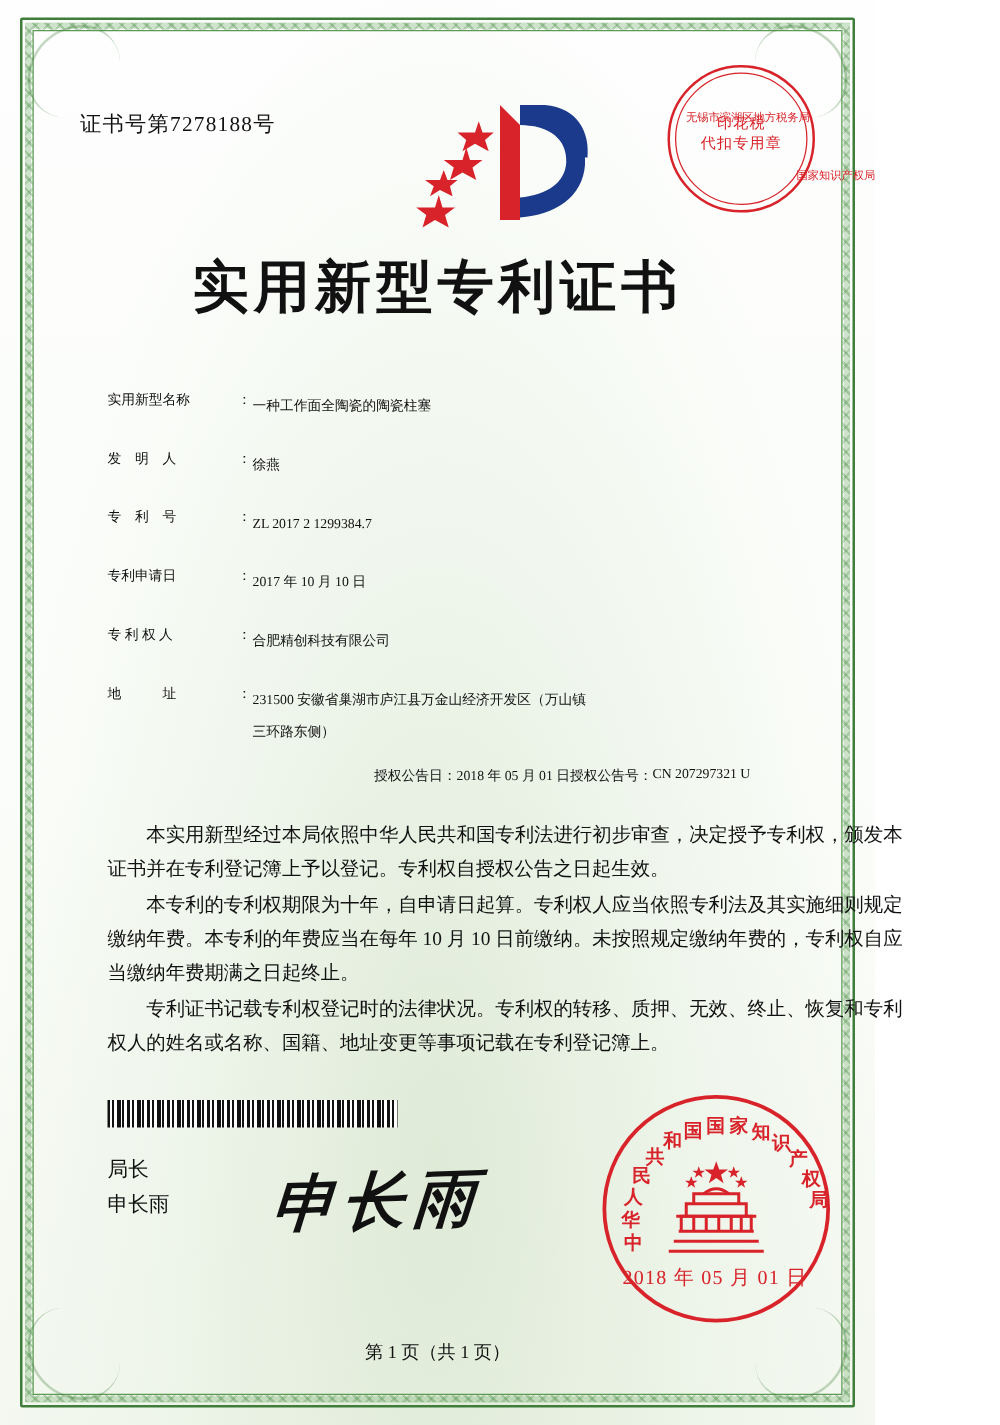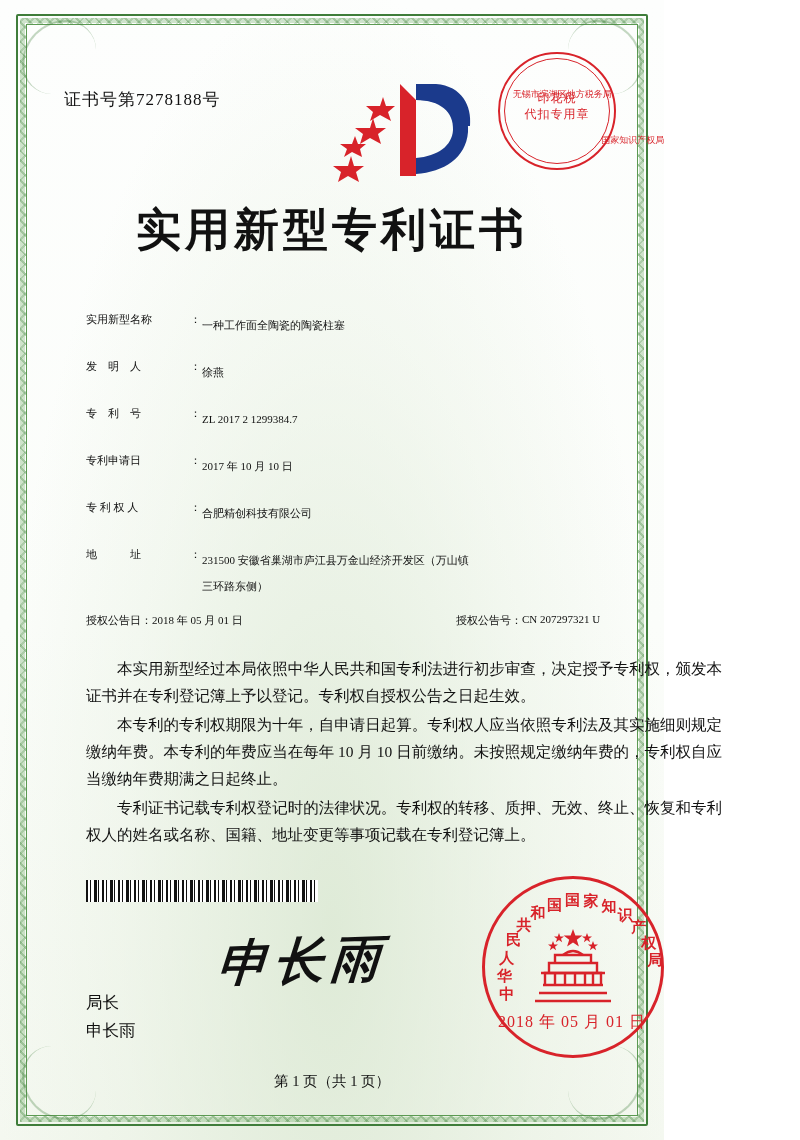--- a/index.html
+++ b/index.html
@@ -14,20 +14,21 @@
     overflow: hidden;
   }
 
   .page {
     position: relative;
     width: 664px;
     height: 1140px;
     background:
       radial-gradient(ellipse at 50% 82%, rgba(214,229,205,0.75) 0%, rgba(226,237,219,0.35) 45%, rgba(255,255,255,0) 72%),
       linear-gradient(180deg, #fdfefd 0%, #fbfdfa 55%, #f4f8f0 100%);
+    padding-left: 36px;
   }
 
   
   .border-outer {
     position: absolute;
     left: 16px; top: 14px; right: 16px; bottom: 14px;
     border: 2px solid #3f7d3a;
     border-radius: 2px;
   }
   .border-inner {
@@ -170,20 +171,21 @@
     display: block;
   }
   .row-inline {
     display: flex;
     align-items: flex-start;
     margin-bottom: 10px;
   }
   .row-inline .left-part {
     display: flex;
     flex: 0 0 370px;
+    justify-content: flex-end;
   }
   .row-inline .right-part {
     display: flex;
   }
   .sub-label {
     white-space: pre;
   }
 
   
   .paragraphs {
@@ -219,22 +221,22 @@
       #fff 11px, #fff 12px,
       #111 12px, #111 13px,
       #fff 13px, #fff 16px
     );
   }
 
   
   .sig-block {
     position: absolute;
     left: 86px;
-    top: 988px;
-    font-family: Liberation Sans, sans-serif;
+    top: 922px;
+    font-family: Liberation Serif, serif;
     font-size: 16.5px;
     line-height: 28px;
     color: #111;
   }
   .signature {
     position: absolute;
     left: 218px;
     top: 928px;
     font-family: "Liberation Serif", serif;
     font-size: 50px;

